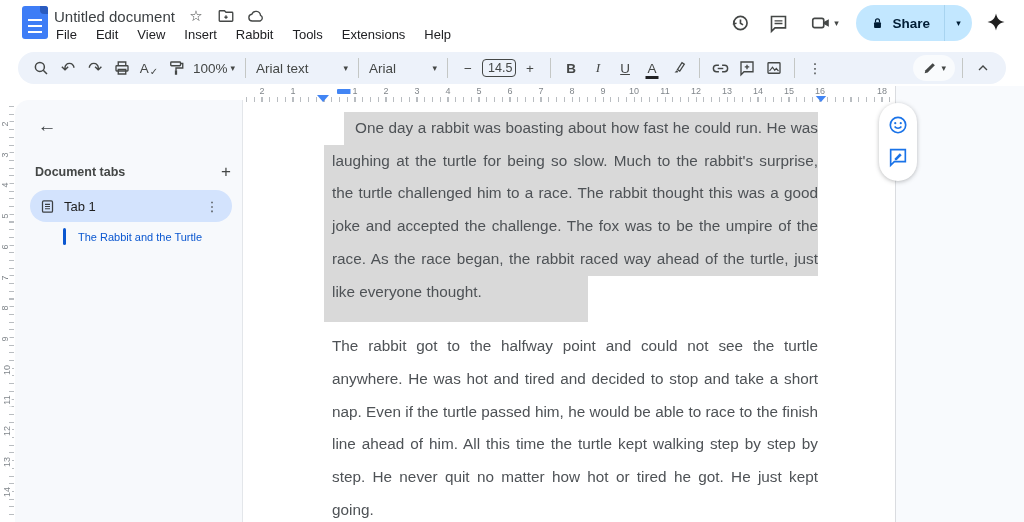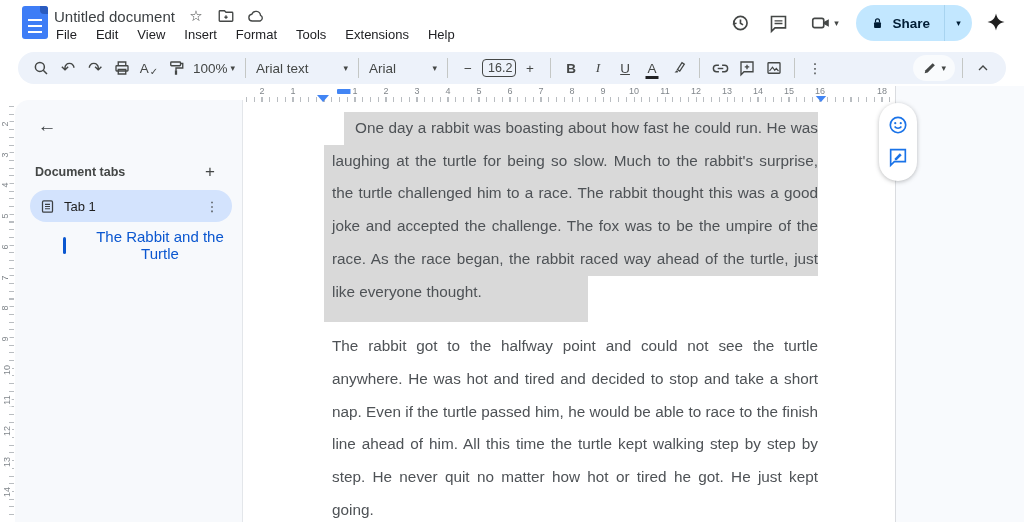--- a/index.html
+++ b/index.html
@@ -73,34 +73,34 @@
   .vruler .ticks { position:absolute; top:0; right:1px; width:5px; height:100%;
        background:repeating-linear-gradient(to bottom,#b9bdc1 0 1px,transparent 1px 7.7px); }
   .vnum { position:absolute; left:0; font-size:9px; color:#80868b; background:#fff;
           transform:rotate(-90deg); padding:0 2px; }
 
   
   .sidebar { position:absolute; left:15px; top:100px; width:228px; height:422px;
              background:#f7f9fc; border-right:1px solid #e3e6ea; border-top-left-radius:14px; }
   .back-arrow { position:absolute; left:18px; top:12px; width:28px; height:28px; border:none;
              background:transparent; font-size:19px; color:#3c4043; cursor:pointer; }
-  .tabs-head { position:absolute; left:20px; top:60px; right:20px; display:flex;
+  .tabs-head { position:absolute; left:20px; top:60px; right:4px; display:flex;
              align-items:center; justify-content:space-between; }
   .tabs-head .lbl { font-size:12.5px; font-weight:600; color:#444746; }
   .plus-btn { border:none; background:transparent; font-size:17px; color:#444746; cursor:pointer;
              width:24px; height:24px; }
   .tab-item { position:absolute; left:15px; top:90px; width:202px; height:32px; border-radius:16px;
              background:var(--tab-bg); display:flex; align-items:center; padding:0 10px; cursor:pointer; }
   .tab-item .tab-label { font-size:13px; font-weight:500; color:#1f1f1f; margin-left:9px; flex:1; }
   .dots-btn { border:none; background:transparent; color:#444746; font-size:13px; cursor:pointer;
              width:20px; height:20px; }
   .sub-item { position:absolute; left:48px; top:128px; display:flex; align-items:center; gap:12px;
              cursor:pointer; }
   .sub-item .bar { width:3px; height:17px; background:var(--accent-blue); border-radius:2px; }
-  .sub-item .txt { font-size:15px; color:var(--accent-blue);text-align:center; }
+  .sub-item .txt { font-size:11px; color:var(--accent-blue); }
 
   
   .canvas-right { position:absolute; left:895px; top:86px; width:129px; height:436px;
                   background:#f8fafd; border-left:1px solid #dadce0; }
   .page { position:absolute; left:243px; top:106px; width:652px; height:416px; background:#fff; }
 
   .doc-text { position:absolute; left:324px; top:112px; width:494px;
               font-family:"Liberation Sans", sans-serif; font-size:15.3px;
               line-height:32.7px; color:#4e5256; text-align:justify; }
   .para { position:relative;padding-left:8px; }
@@ -144,21 +144,21 @@
             <path d="M7 18a4.5 4.5 0 01-.6-8.96A6 6 0 0118 10.5 4 4 0 0117.5 18H7z" fill="none" stroke="#444746" stroke-width="1.8"></path>
           </svg>
       </span>
     </div>
 
     <nav class="menubar" id="menubar">
         <span>File</span>
         <span>Edit</span>
         <span>View</span>
         <span>Insert</span>
-        <span>Format</span>
+        <span>Rabbit</span>
         <span>Tools</span>
         <span>Extensions</span>
         <span>Help</span>
       </nav>
 
     <div class="top-right">
       <button class="iconbtn">
         <svg width="22" height="22" viewBox="0 0 24 24">
             <circle cx="12.5" cy="12" r="7.2" fill="none" stroke="#444746" stroke-width="1.8"></circle>
             <path d="M12.5 8.2v4l2.8 1.8" fill="none" stroke="#444746" stroke-width="1.8"></path>
@@ -231,21 +231,21 @@
       <span>Arial text</span>
       <span class="caret">▾</span>
     </button>
     <div class="tdiv"></div>
     <button class="tbtn" style="width:74px; justify-content:space-between;">
       <span>Arial</span>
       <span class="caret">▾</span>
     </button>
     <div class="tdiv"></div>
     <button class="tbtn">−</button>
-    <span class="fs-box">16.2</span>
+    <span class="fs-box">14.5</span>
     <button class="tbtn">+</button>
     <div class="tdiv"></div>
     <button class="tbtn bold-b">B</button>
     <button class="tbtn ital-i">I</button>
     <button class="tbtn undl-u">U</button>
     <button class="tbtn color-a">
       <span>A</span>
         <i></i>
     </button>
     <button class="tbtn">

